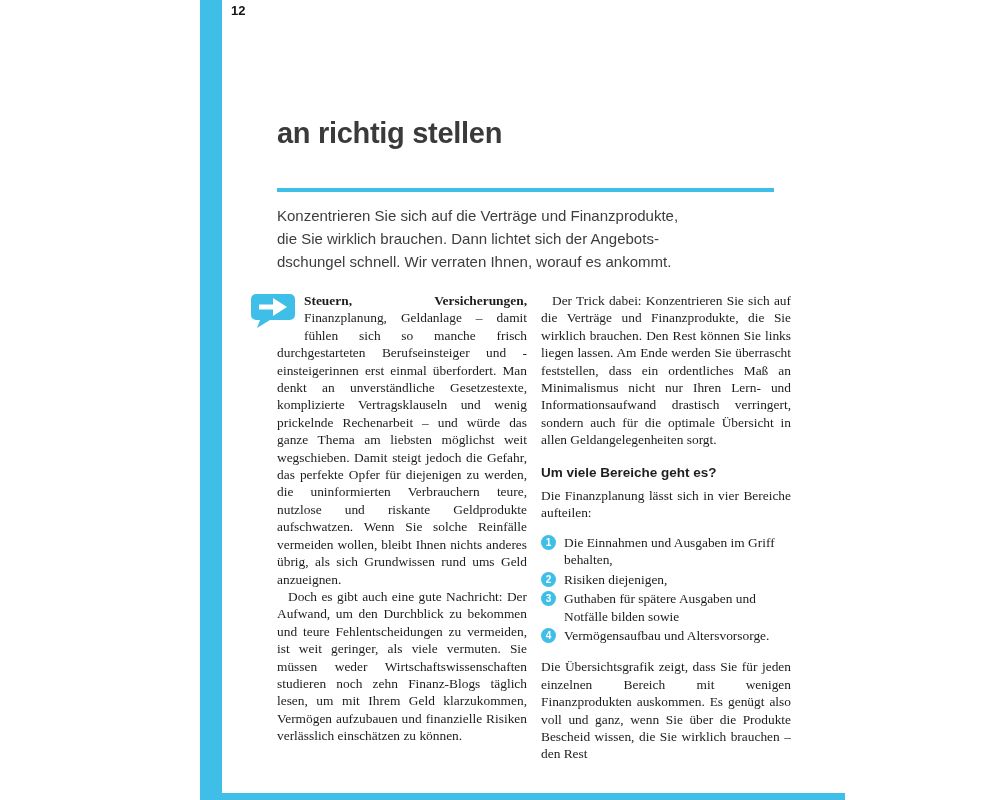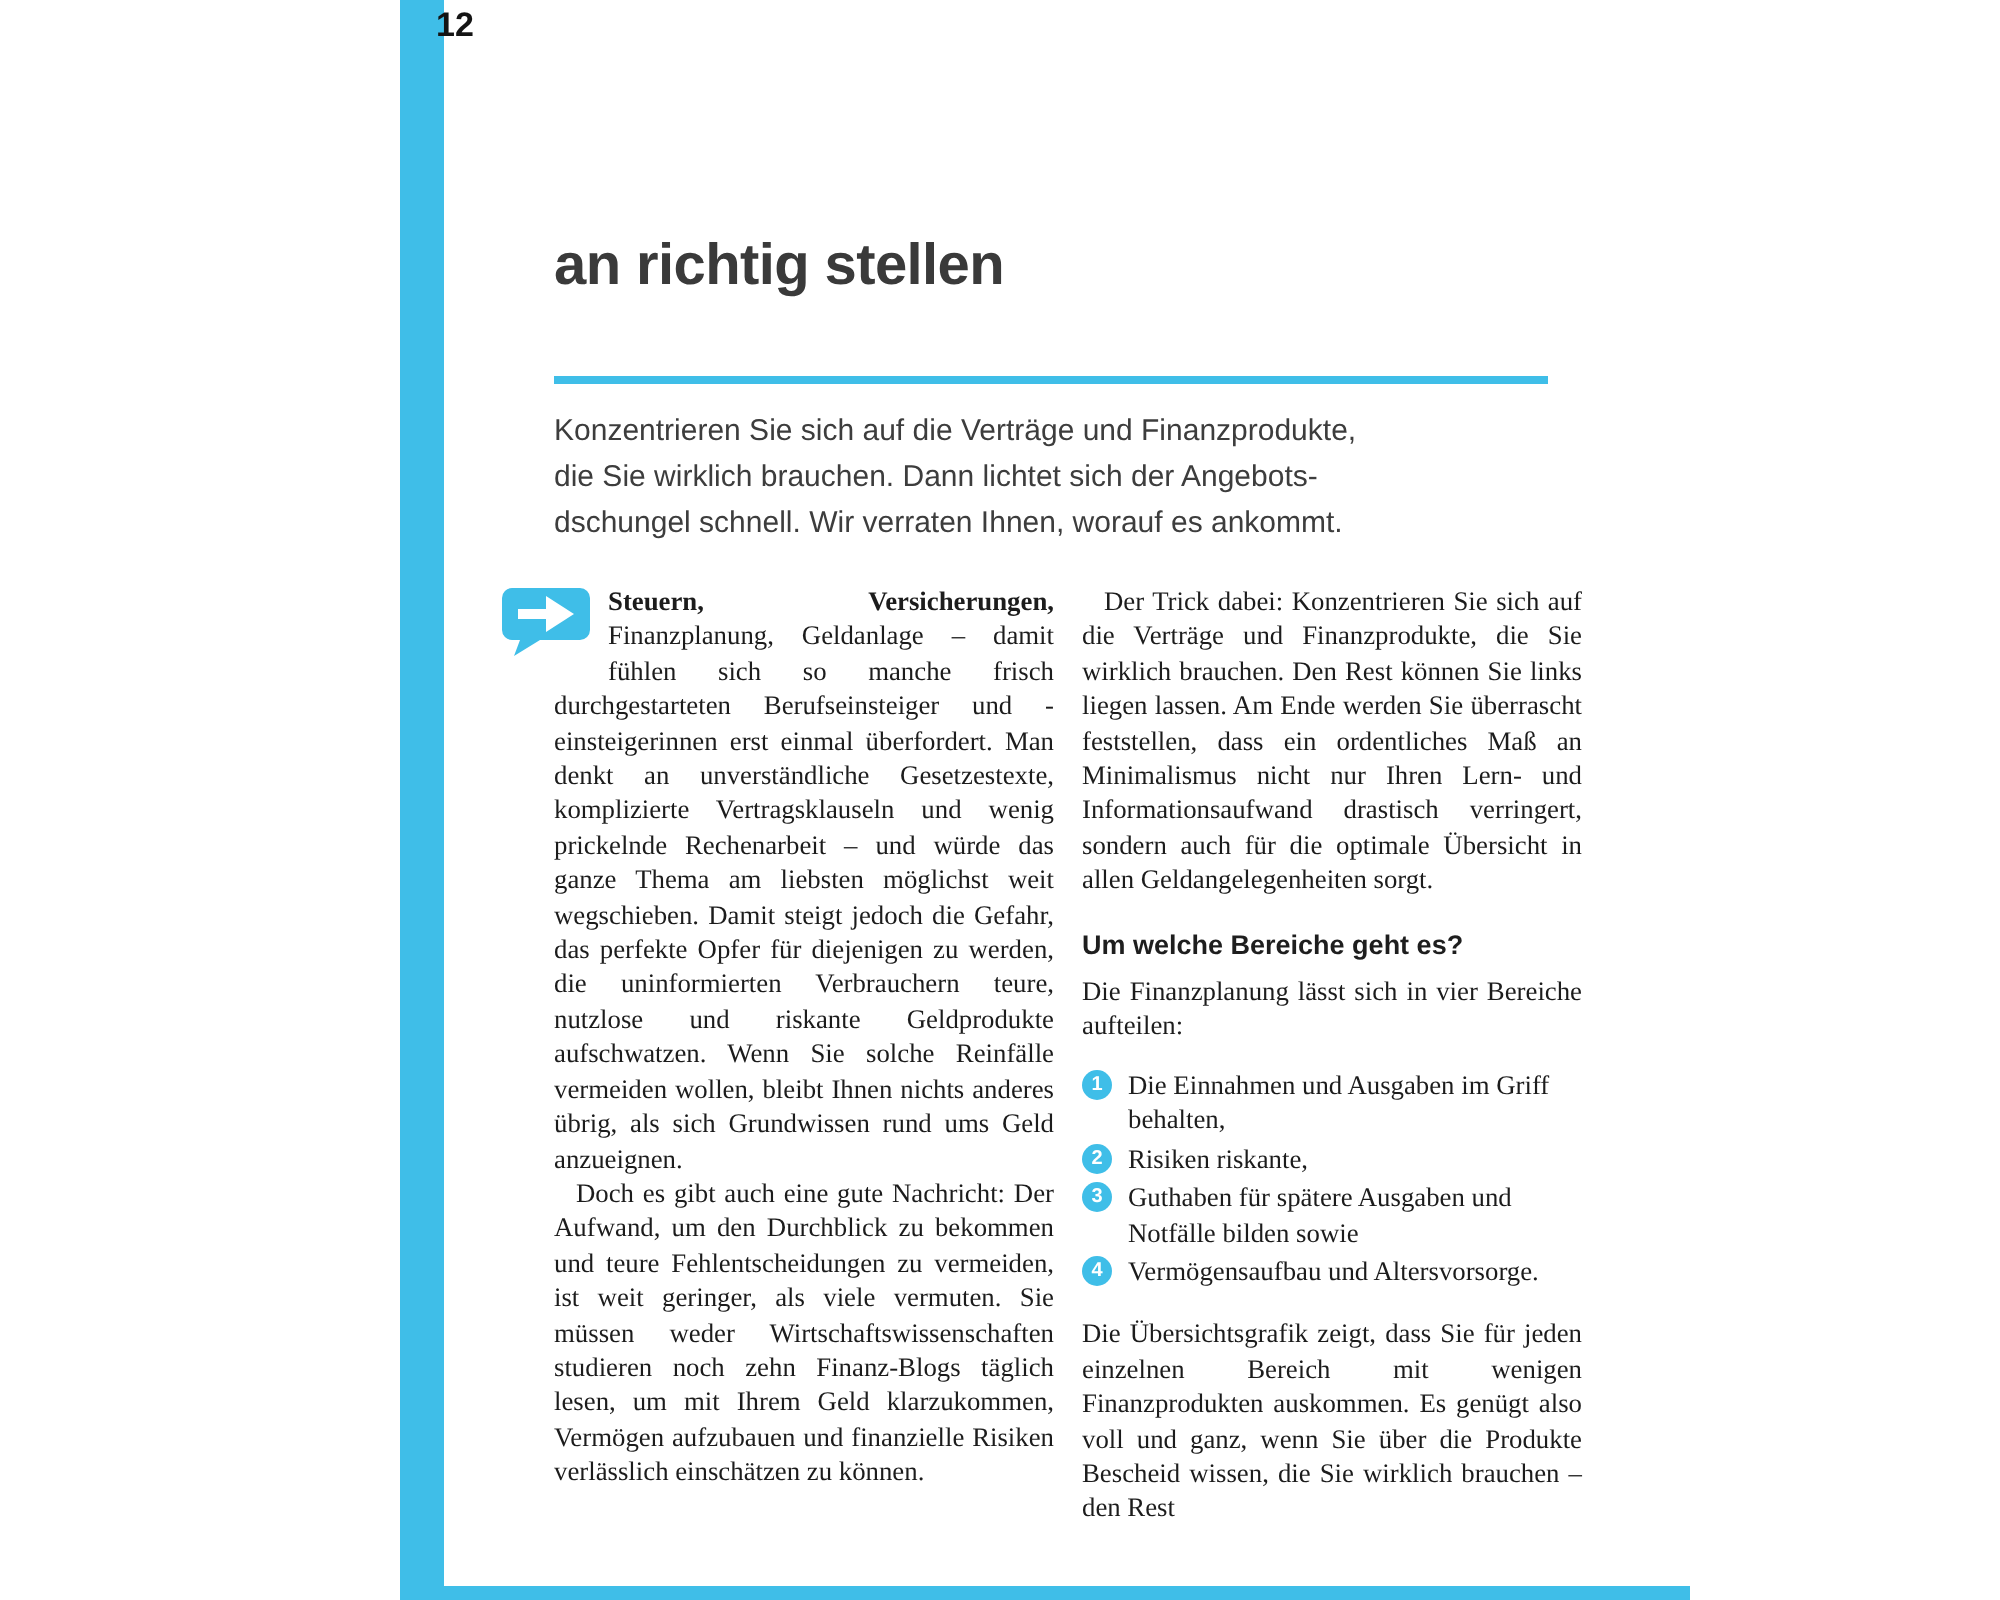--- a/index.html
+++ b/index.html
@@ -14,22 +14,22 @@
   .vbar {
     position:absolute; left:200px; top:0; width:22px; height:800px;
     background:var(--accent);
   }
   .hbar {
     position:absolute; left:200px; top:793px; width:645px; height:7px;
     background:var(--accent);
   }
 
   .pagenum {
-    position:absolute; left:218px; top:3px;
-    font-size:17px; font-weight:bold; color:#141414;
+    position:absolute; left:231px; top:3px;
+    font-size:13px; font-weight:bold; color:#141414;
   }
 
   .title {
     position:absolute; left:277px; top:116px;
     font-size:29px; line-height:34px; font-weight:bold;
     color:#3a3a3a; letter-spacing:-0.3px;
   }
 
   .rule {
     position:absolute; left:277px; top:188px; width:497px; height:4px;
@@ -125,32 +125,32 @@
         </span>
         <span class="bold-lead">Steuern, Versicherungen,</span>
         <span>Finanzplanung, Geldanlage – damit fühlen sich so manche frisch durchgestarteten Berufseinsteiger und -einsteigerinnen erst einmal überfordert. Man denkt an unverständliche Gesetzestexte, komplizierte Vertragsklauseln und wenig prickelnde Rechenarbeit – und würde das ganze Thema am liebsten möglichst weit wegschieben. Damit steigt jedoch die Gefahr, das perfekte Opfer für diejenigen zu werden, die uninformierten Verbrauchern teure, nutzlose und riskante Geldprodukte aufschwatzen. Wenn Sie solche Reinfälle vermeiden wollen, bleibt Ihnen nichts anderes übrig, als sich Grundwissen rund ums Geld anzueignen.</span>
       </p>
       <p class="indent">Doch es gibt auch eine gute Nachricht: Der Aufwand, um den Durchblick zu bekommen und teure Fehlentscheidungen zu vermeiden, ist weit geringer, als viele vermuten. Sie müssen weder Wirtschaftswissenschaften studieren noch zehn Finanz-Blogs täglich lesen, um mit Ihrem Geld klarzukommen, Vermögen aufzubauen und finanzielle Risiken verlässlich einschätzen zu können.</p>
     </div>
 
     <div class="col">
       <p class="indent">Der Trick dabei: Konzentrieren Sie sich auf die Verträge und Finanzprodukte, die Sie wirklich brauchen. Den Rest können Sie links liegen lassen. Am Ende werden Sie überrascht feststellen, dass ein ordentliches Maß an Minimalismus nicht nur Ihren Lern- und Informationsaufwand drastisch verringert, sondern auch für die optimale Übersicht in allen Geldangelegenheiten sorgt.</p>
 
-      <h3 class="subhead">Um welche Bereiche geht es?</h3>
+      <h3 class="subhead">Um viele Bereiche geht es?</h3>
 
       <p>Die Finanzplanung lässt sich in vier Bereiche aufteilen:</p>
 
       <div class="list">
         <div class="list-row">
           <span class="badge">1</span>
           <span class="list-text">Die Einnahmen und Ausgaben im Griff behalten,</span>
         </div>
         <div class="list-row">
           <span class="badge">2</span>
-          <span class="list-text">Risiken riskante,</span>
+          <span class="list-text">Risiken diejenigen,</span>
         </div>
         <div class="list-row">
           <span class="badge">3</span>
           <span class="list-text">Guthaben für spätere Ausgaben und Notfälle bilden sowie</span>
         </div>
         <div class="list-row">
           <span class="badge">4</span>
           <span class="list-text">Vermögensaufbau und Altersvorsorge.</span>
         </div>
       </div>

